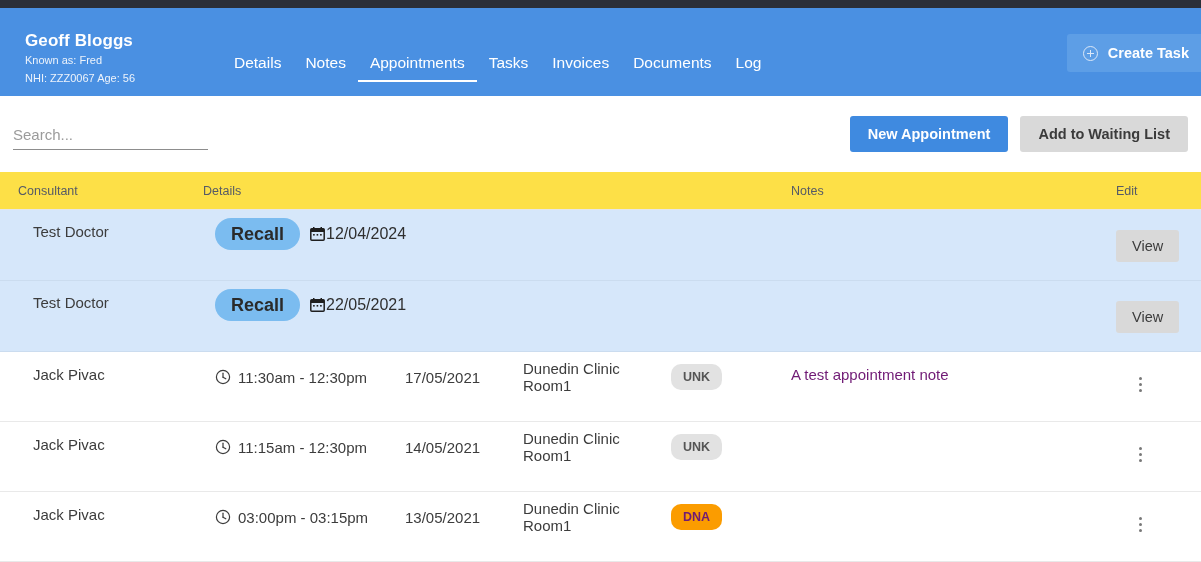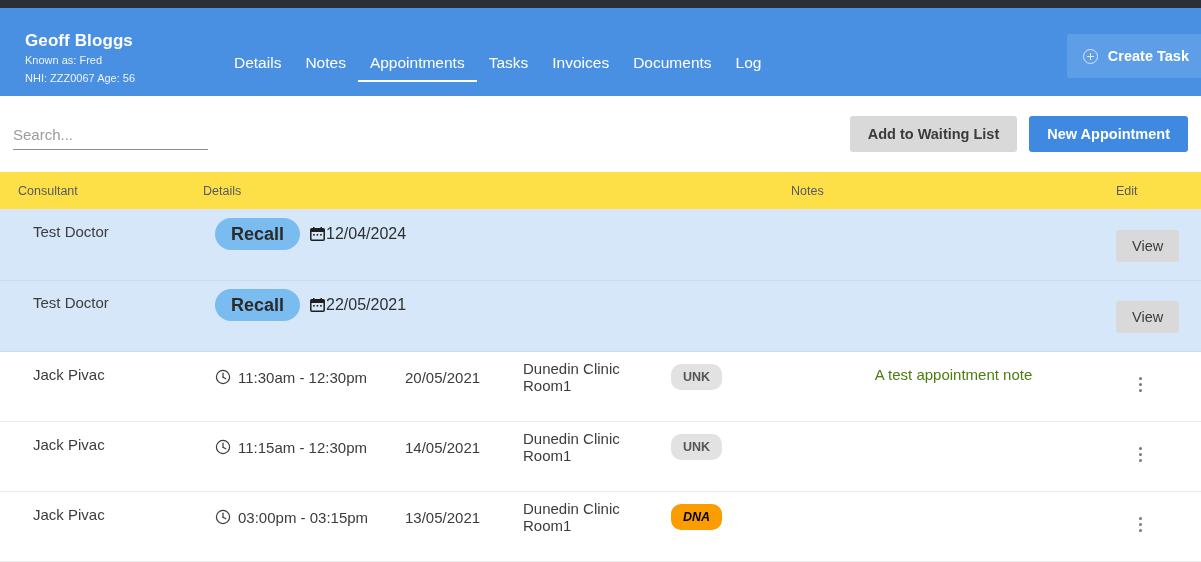--- a/index.html
+++ b/index.html
@@ -63,21 +63,21 @@
     cursor: pointer;
     white-space: nowrap;
     position: relative;
   }
   .nav-tab.active { border-bottom: 2px solid #ffffff; }
 
   .create-task-btn {
     position: absolute;
     right: 0px;
     top: 26px;
-    height: 44px;
+    height: 38px;
     background: #5d9ee6;
     border: none;
     border-radius: 3px 0 0 3px;
     color: #ffffff;
     font-size: 14.5px;
     font-weight: bold;
     font-family: "Liberation Sans", sans-serif;
     display: flex;
     align-items: center;
     gap: 10px;
@@ -189,24 +189,23 @@
     flex: 1;
     display: flex;
     align-items: center;
     gap: 0;
     align-self: flex-start;
     padding-top: 8px;
   }
   .cell-notes {
     width: 325px;
     font-size: 15px;
-    color: #4d7c0f;
+    color: #701a75;
     align-self: flex-start;
     padding-top: 14px;
-    text-align: center;
   }
   .cell-edit {
     width: 85px;
     display: flex;
     align-items: center;
     justify-content: flex-start;
     align-self: flex-start;
     padding-top: 20px;
   }
 
@@ -267,21 +266,21 @@
   }
   .status-badge {
     font-size: 12.5px;
     font-weight: bold;
     padding: 6px 12px;
     line-height: 14px;
     display: inline-block;
     border-radius: 10px;
   }
   .status-unk { background: #e2e2e2; color: #555555; }
-  .status-dna { background: #fb9c00; color: #000000; font-style: italic; }
+  .status-dna { background: #fb9c00; color: #701a75; }
 
   .kebab {
     width: 24px; height: 24px;
     display: flex;
     flex-direction: column;
     align-items: center;
     justify-content: center;
     gap: 3px;
     cursor: pointer;
     margin-left: 12px;
@@ -322,22 +321,22 @@
       <span class="plus-circle"></span>
       <span>Create Task</span>
     </button>
   </div>
 
   <div class="toolbar">
     <div class="search-wrap">
       <input class="search-input" type="text" placeholder="Search..." style="">
     </div>
     <div class="toolbar-actions">
+      <button class="btn btn-primary">New Appointment</button>
       <button class="btn btn-secondary">Add to Waiting List</button>
-      <button class="btn btn-primary">New Appointment</button>
     </div>
   </div>
 
   <div class="table">
     <div class="thead">
       <div class="th th-consultant">Consultant</div>
       <div class="th th-details">Details</div>
       <div class="th th-notes">Notes</div>
       <div class="th th-edit">Edit</div>
     </div>
@@ -385,21 +384,21 @@
         </div>
         <div class="row">
           <div class="cell-consultant">Jack Pivac</div>
           <div class="cell-details">
             <span class="clock-icon"><svg width="16" height="16" viewBox="0 0 16 16">
                 <circle cx="8" cy="8" r="6.6" fill="none" stroke="#3c3c3c" stroke-width="1.2"></circle>
                 <line x1="8" y1="4.2" x2="8" y2="8.2" stroke="#3c3c3c" stroke-width="1.2" stroke-linecap="round"></line>
                 <line x1="8" y1="8.2" x2="10.8" y2="9.8" stroke="#3c3c3c" stroke-width="1.2" stroke-linecap="round"></line>
               </svg></span>
             <span class="appt-time">11:30am - 12:30pm</span>
-            <span class="appt-date">20/05/2021</span>
+            <span class="appt-date">17/05/2021</span>
             <span class="appt-room">Dunedin Clinic Room1</span>
             <span class="status-badge status-unk">UNK</span>
           </div>
           <div class="cell-notes">A test appointment note</div>
           <div class="cell-edit">
             <div class="kebab">
               <i></i>
               <i></i>
               <i></i>
             </div>

